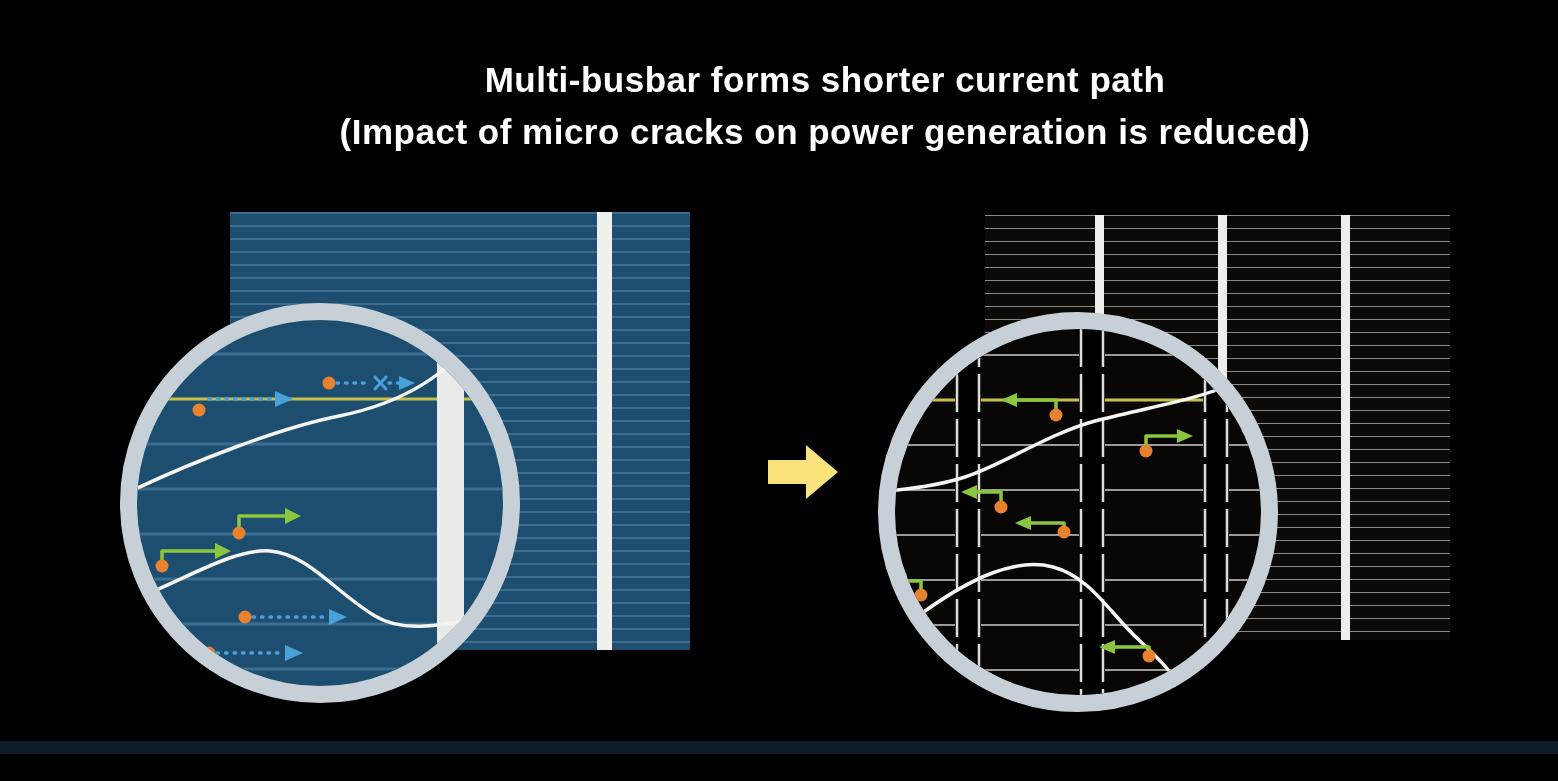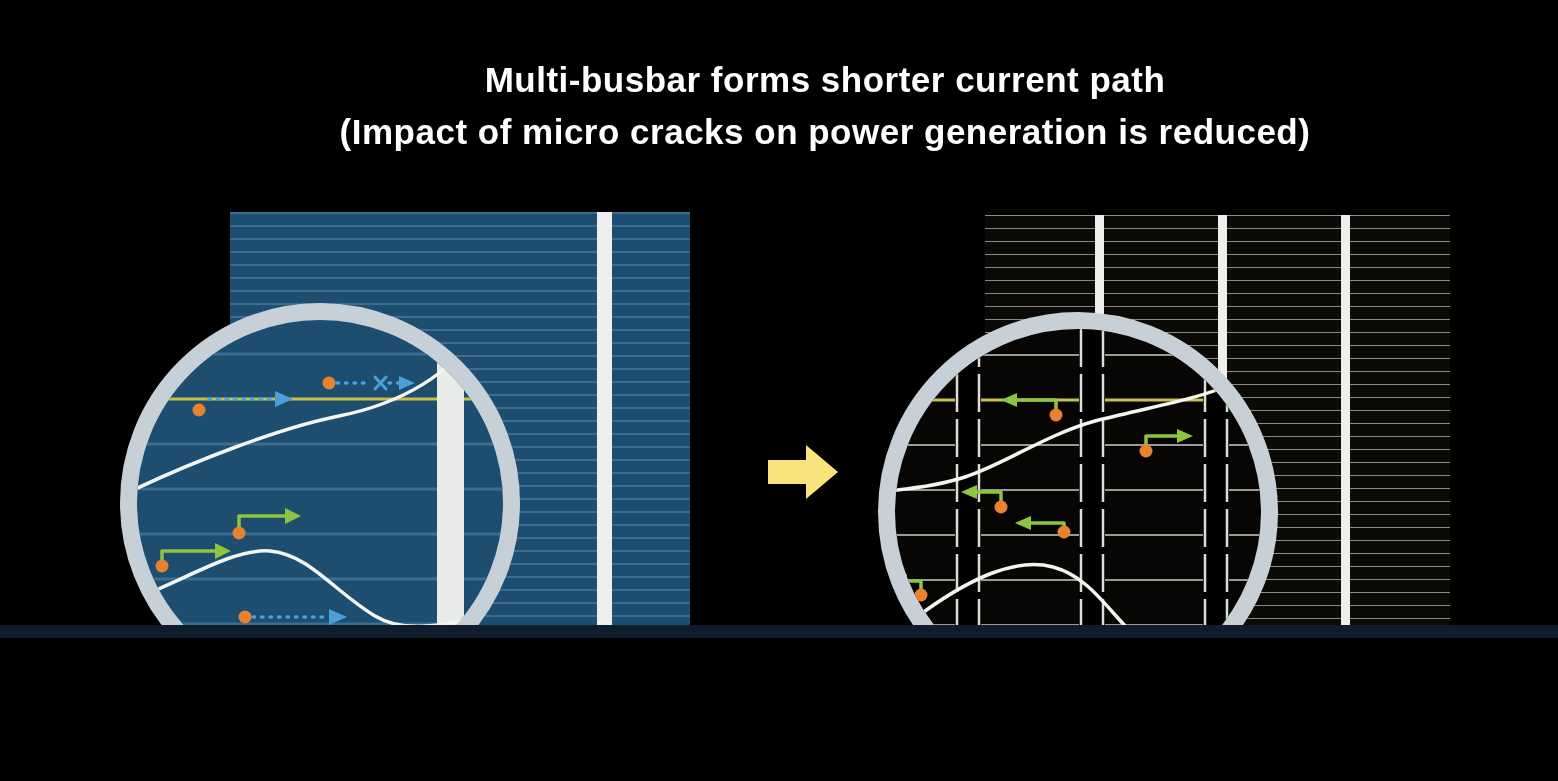--- a/index.html
+++ b/index.html
@@ -1,17 +1,17 @@
 <!DOCTYPE html>
 <html><head>
 <meta charset="utf-8">
 <style>
   html,body{margin:0;padding:0;background:#000;}
   .stage{
-    position:relative;width:1558px;height:638px;background:#000;
+    position:relative;width:1558px;height:754px;background:#000;
     overflow:hidden;font-family:"Liberation Sans",sans-serif;
   }
   .title{
     position:absolute;top:54px;left:46px;width:1558px;text-align:center;
     color:#fff;font-weight:700;font-size:35px;line-height:1.48;letter-spacing:.5px;
   }
   .cell{position:absolute;}
   .cell-left{
     left:230px;top:212px;width:460px;height:438px;
     background:repeating-linear-gradient(to bottom,#3c6e92 0 2px,#1d4e70 2px 13px);

